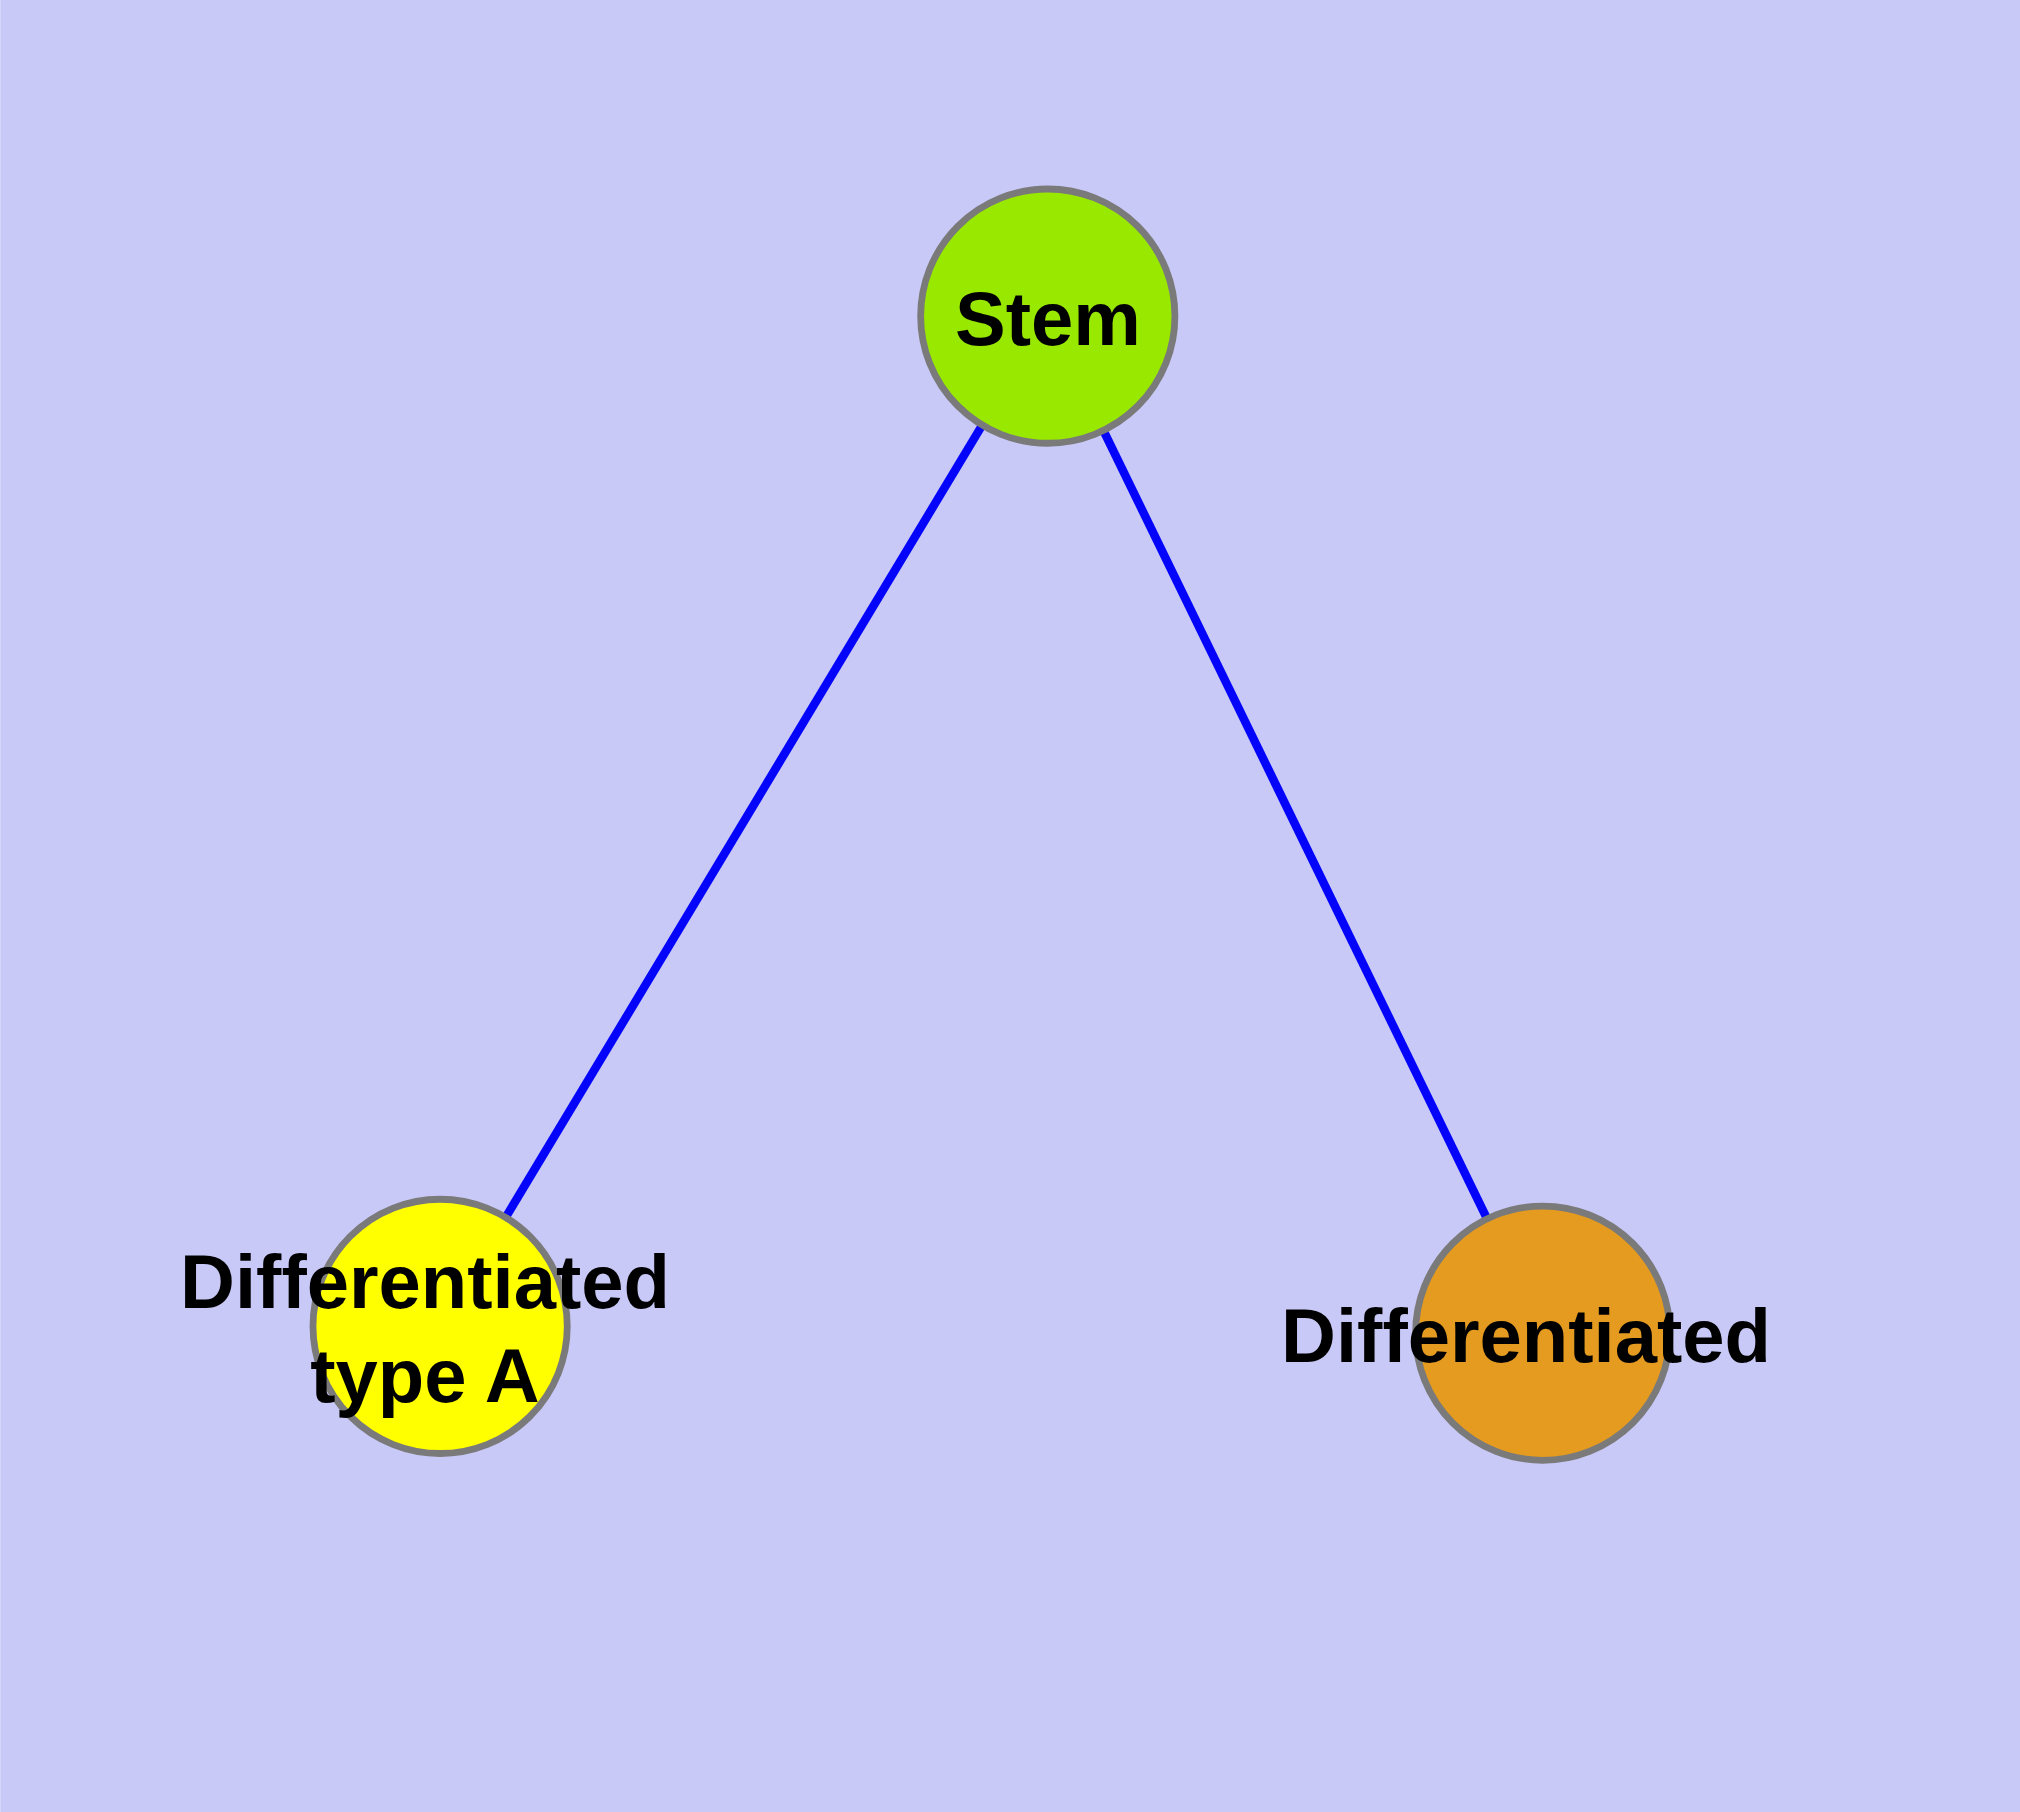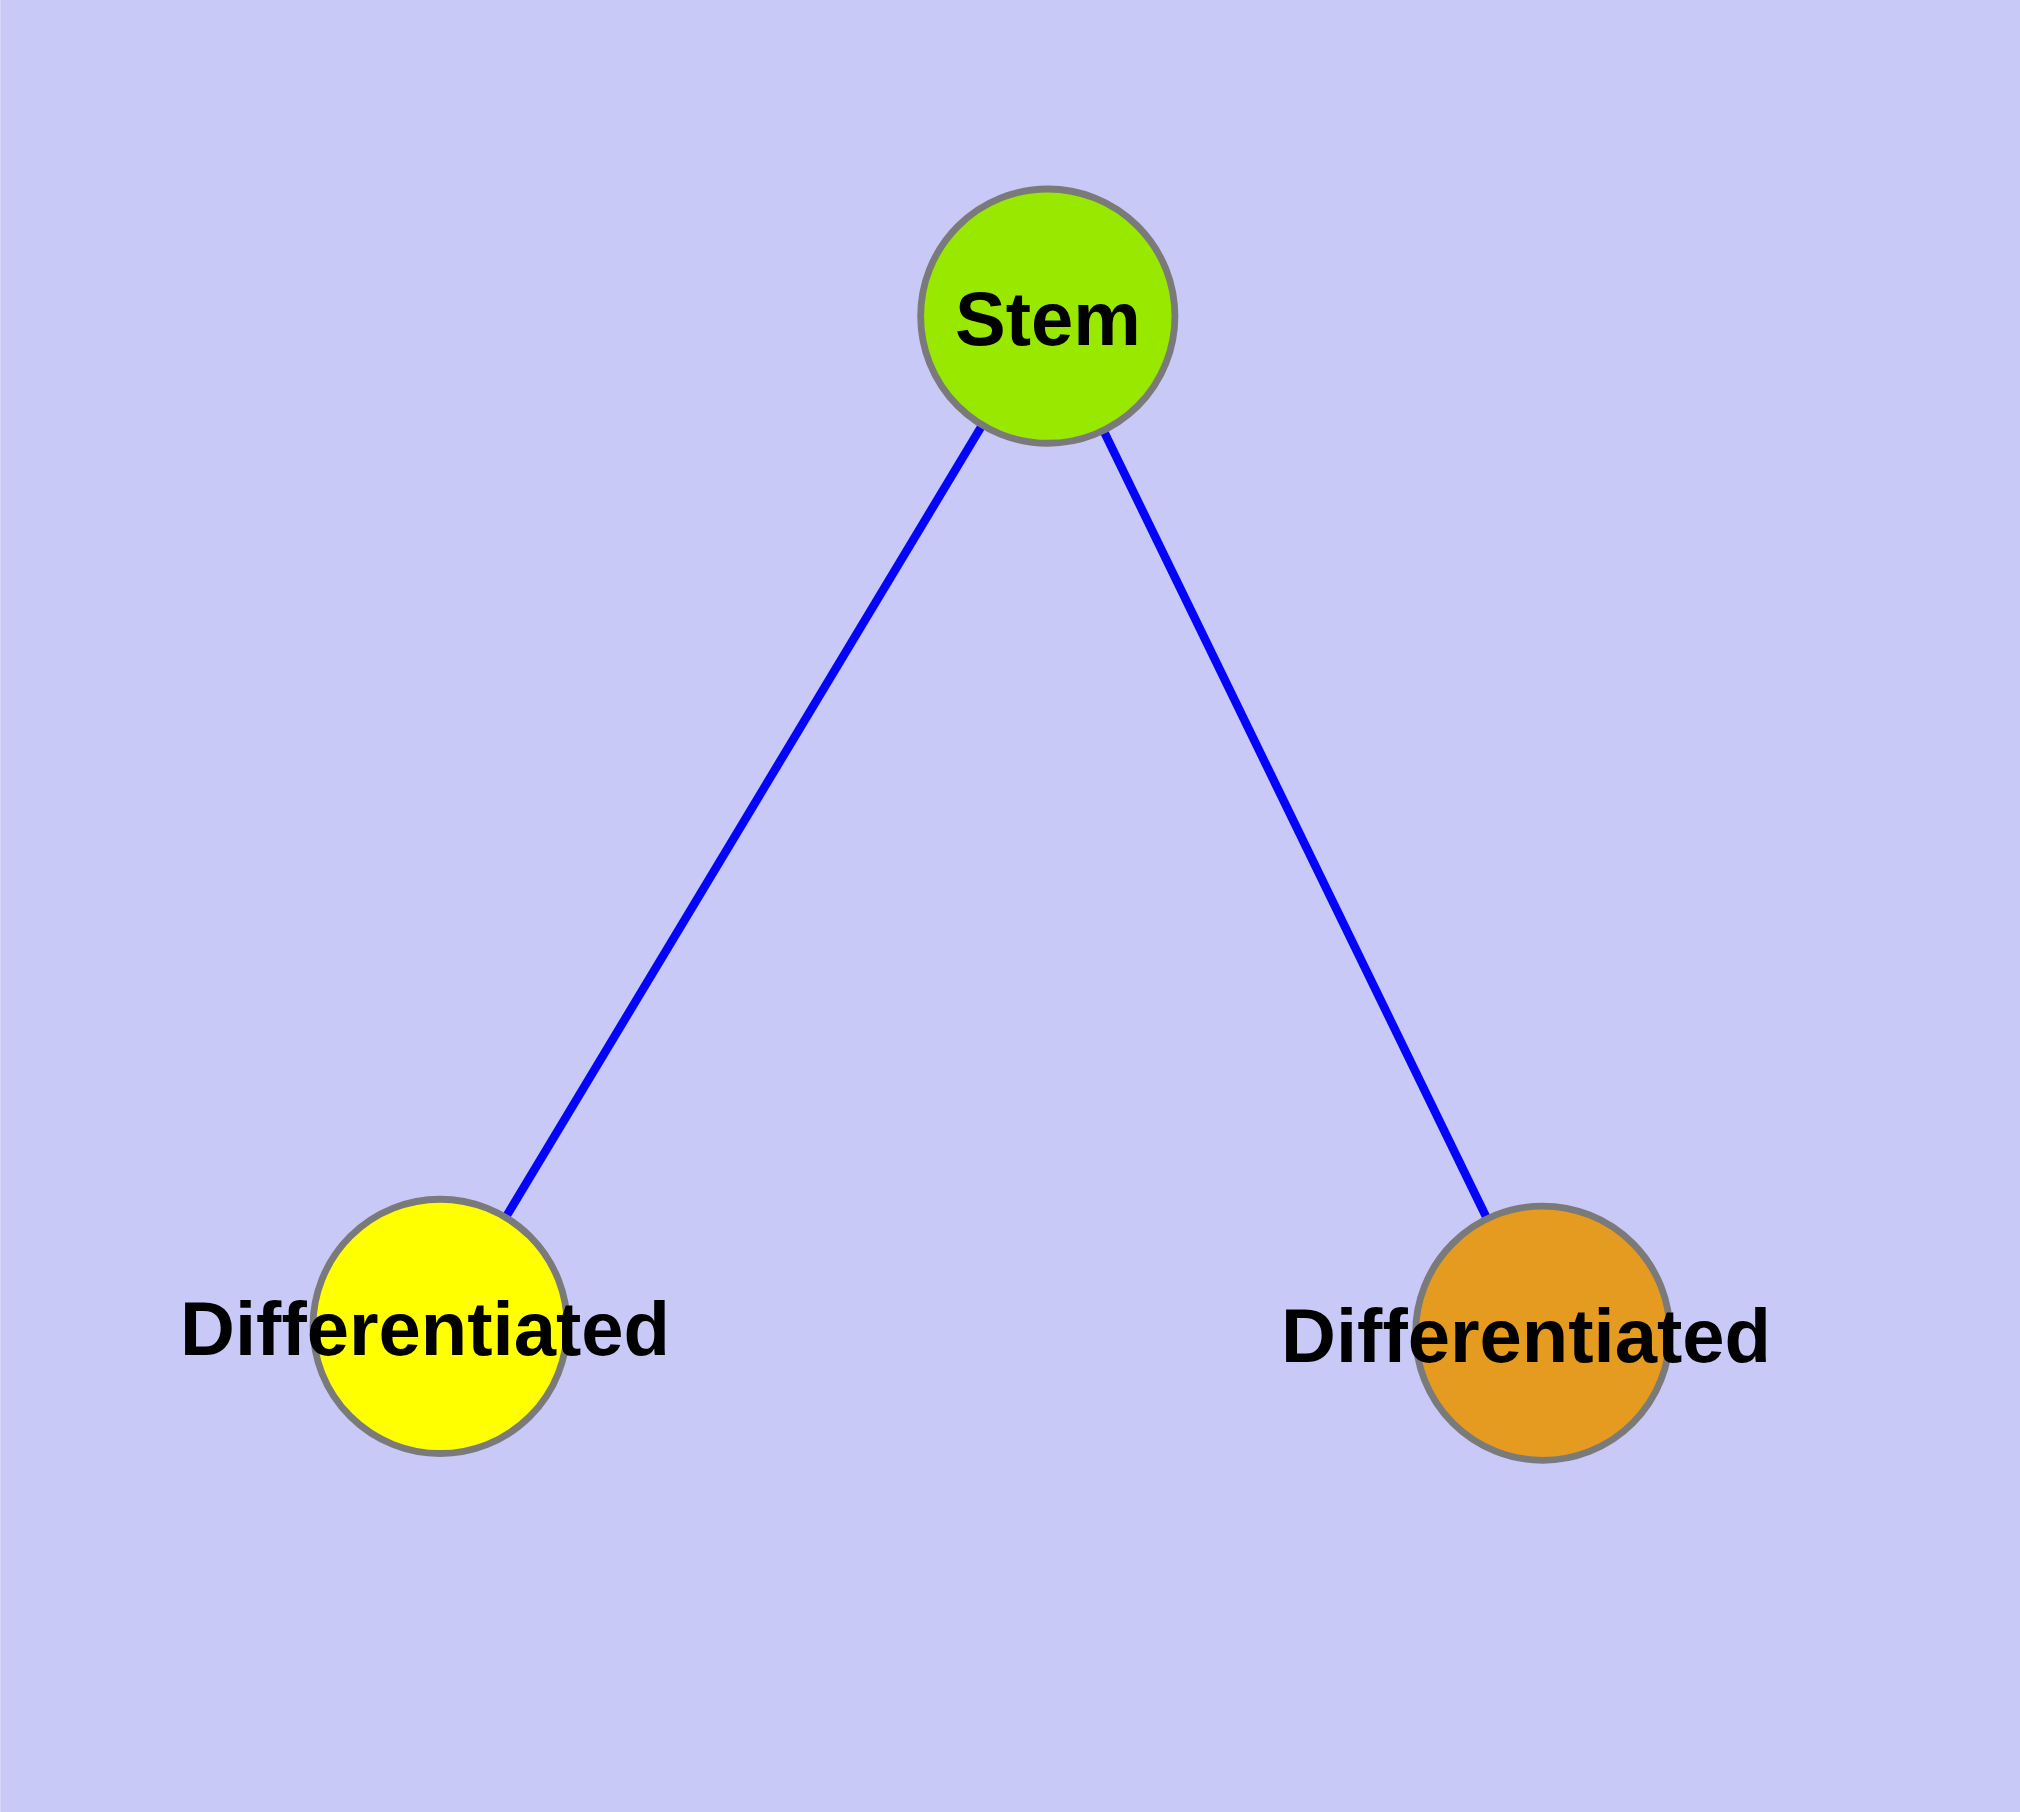--- a/index.html
+++ b/index.html
@@ -55,20 +55,21 @@
 
     <circle cx="1820" cy="1573" r="150" stroke-width="8" fill="#E49B20" stroke="#7A7A7A"></circle>
   </svg>
 
   <div class="node-label label-stem">
     <div>Stem</div>
   </div>
 
   <div class="node-label label-type-a">
     <div>Differentiated</div>
+    <div>type A</div>
   </div>
 
   <div class="node-label label-type-b">
     <div>Differentiated</div>
   </div>
 
 </div>
 
 
 </body></html>

